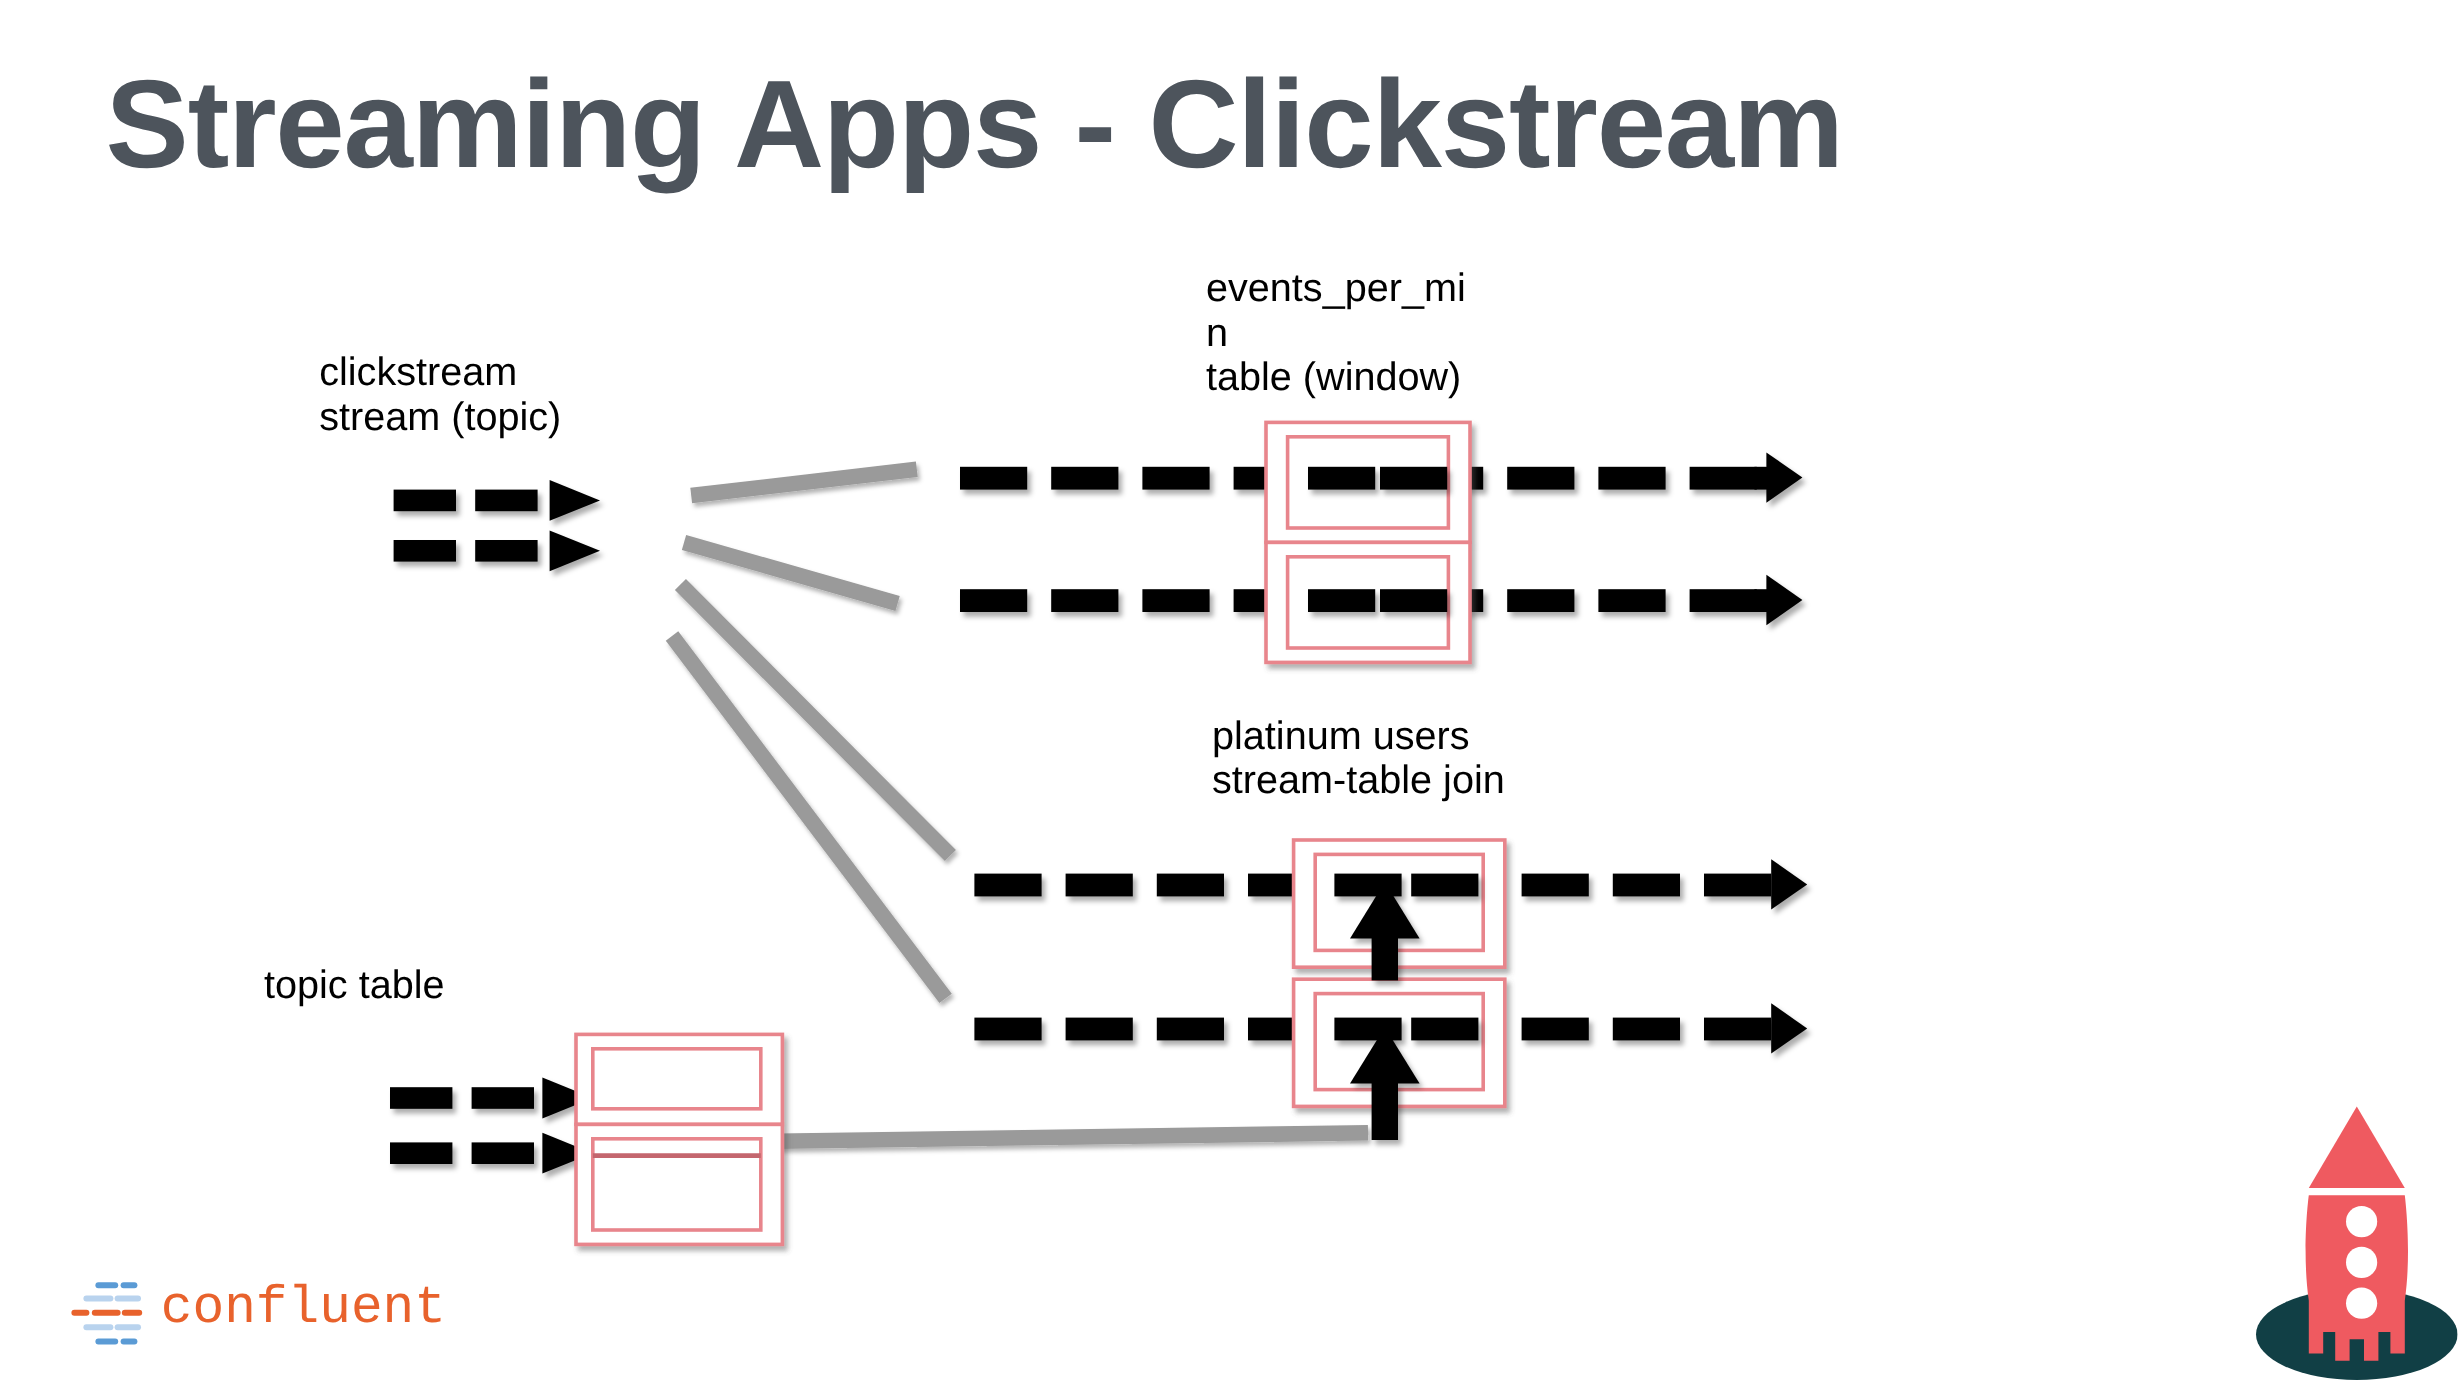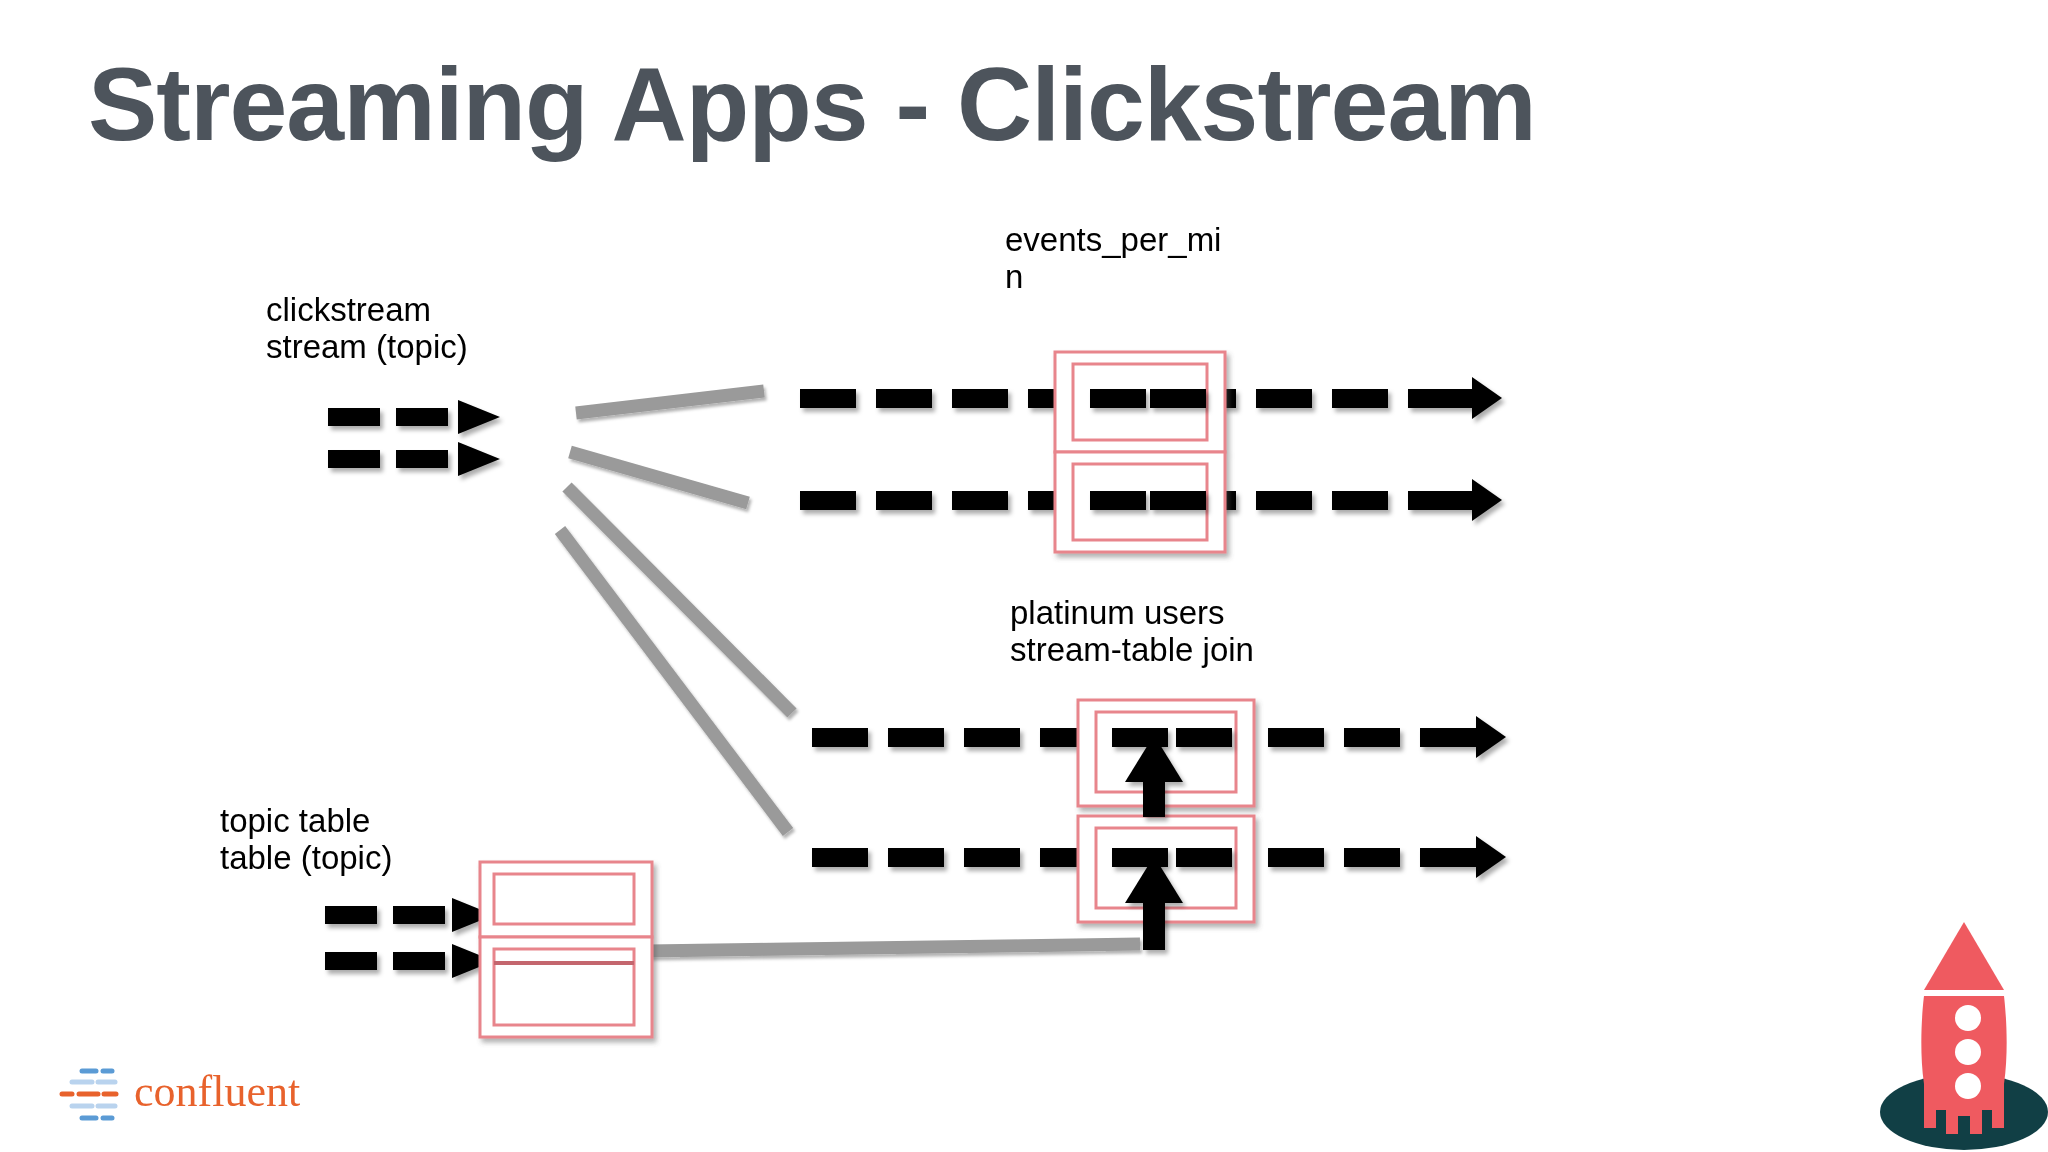--- a/index.html
+++ b/index.html
@@ -21,51 +21,51 @@
   }
 
   
   #canvas{position:absolute;left:0;top:0;width:2048px;height:1152px;}
 
   
   #logo{position:absolute;left:58px;top:1062px;width:260px;height:66px;}
   #logo .word{
     position:absolute;left:76px;top:4px;
     font-size:44px;color:#e8622c;letter-spacing:0px;
-    font-family:Liberation Serif, serif;font-weight:normal;text-align:right;
+    font-family:Liberation Mono, monospace;font-weight:normal;text-align:right;
   }
 
   
   #rocket{position:absolute;left:1878px;top:912px;width:172px;height:240px;}
 </style>
 </head>
 <body>
 
 <div id="slide">
 
   <div id="title">Streaming Apps - Clickstream</div>
 
   <div class="lbl" style="left:266px;top:292px;width:290px;">
     <div>clickstream</div>
     <div>stream (topic)</div>
   </div>
 
   <div class="lbl" style="left:1005px;top:222px;width:270px;">
     <div>events_per_mi</div>
     <div>n</div>
+    <div>table (window)</div>
   </div>
 
   <div class="lbl" style="left:1010px;top:595px;width:290px;">
     <div>platinum users</div>
     <div>stream-table join</div>
   </div>
 
   <div class="lbl" style="left:220px;top:803px;width:270px;">
     <div>topic table</div>
-    <div>table (topic)</div>
   </div>
 
   <svg id="canvas" viewBox="0 0 2048 1152" xmlns="http://www.w3.org/2000/svg">
     <defs>
       <filter id="dshadow" x="-40%" y="-40%" width="200%" height="200%">
         <feDropShadow dx="3" dy="4" stdDeviation="2.2" flood-color="#000" flood-opacity="0.32"></feDropShadow>
       </filter>
       <filter id="boxshadow" x="-20%" y="-20%" width="160%" height="160%">
         <feDropShadow dx="3" dy="4" stdDeviation="2.4" flood-color="#555" flood-opacity="0.45"></feDropShadow>
       </filter>

